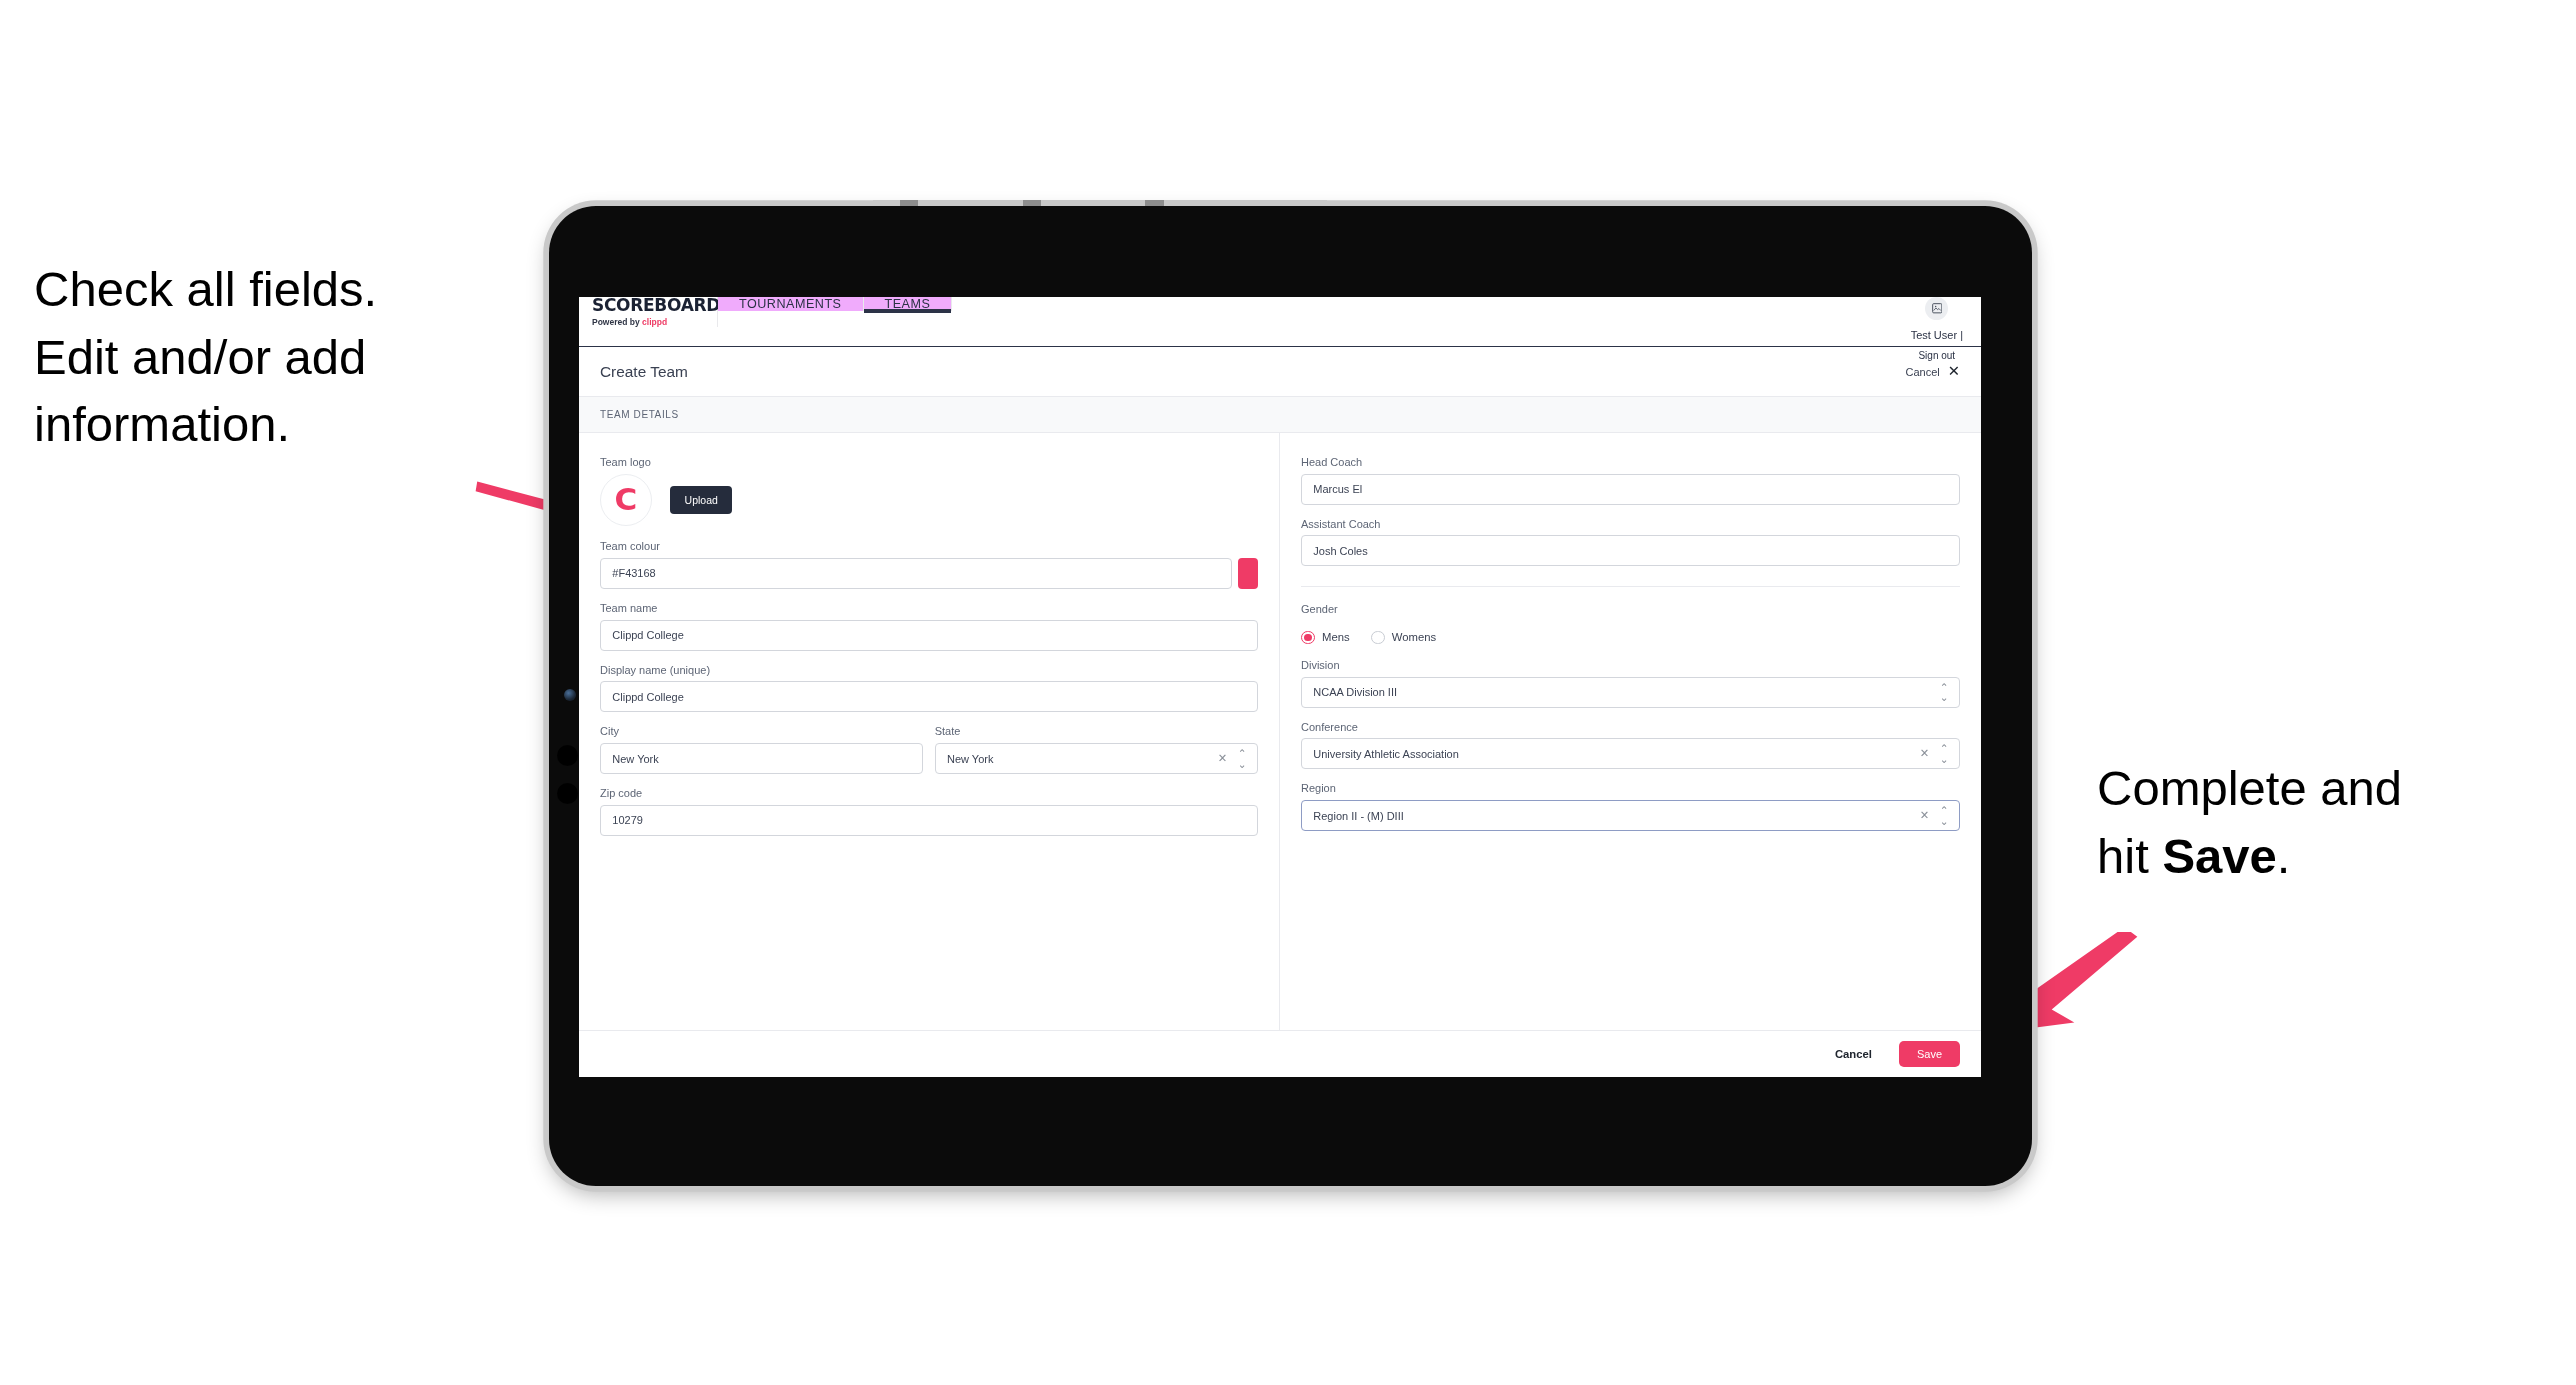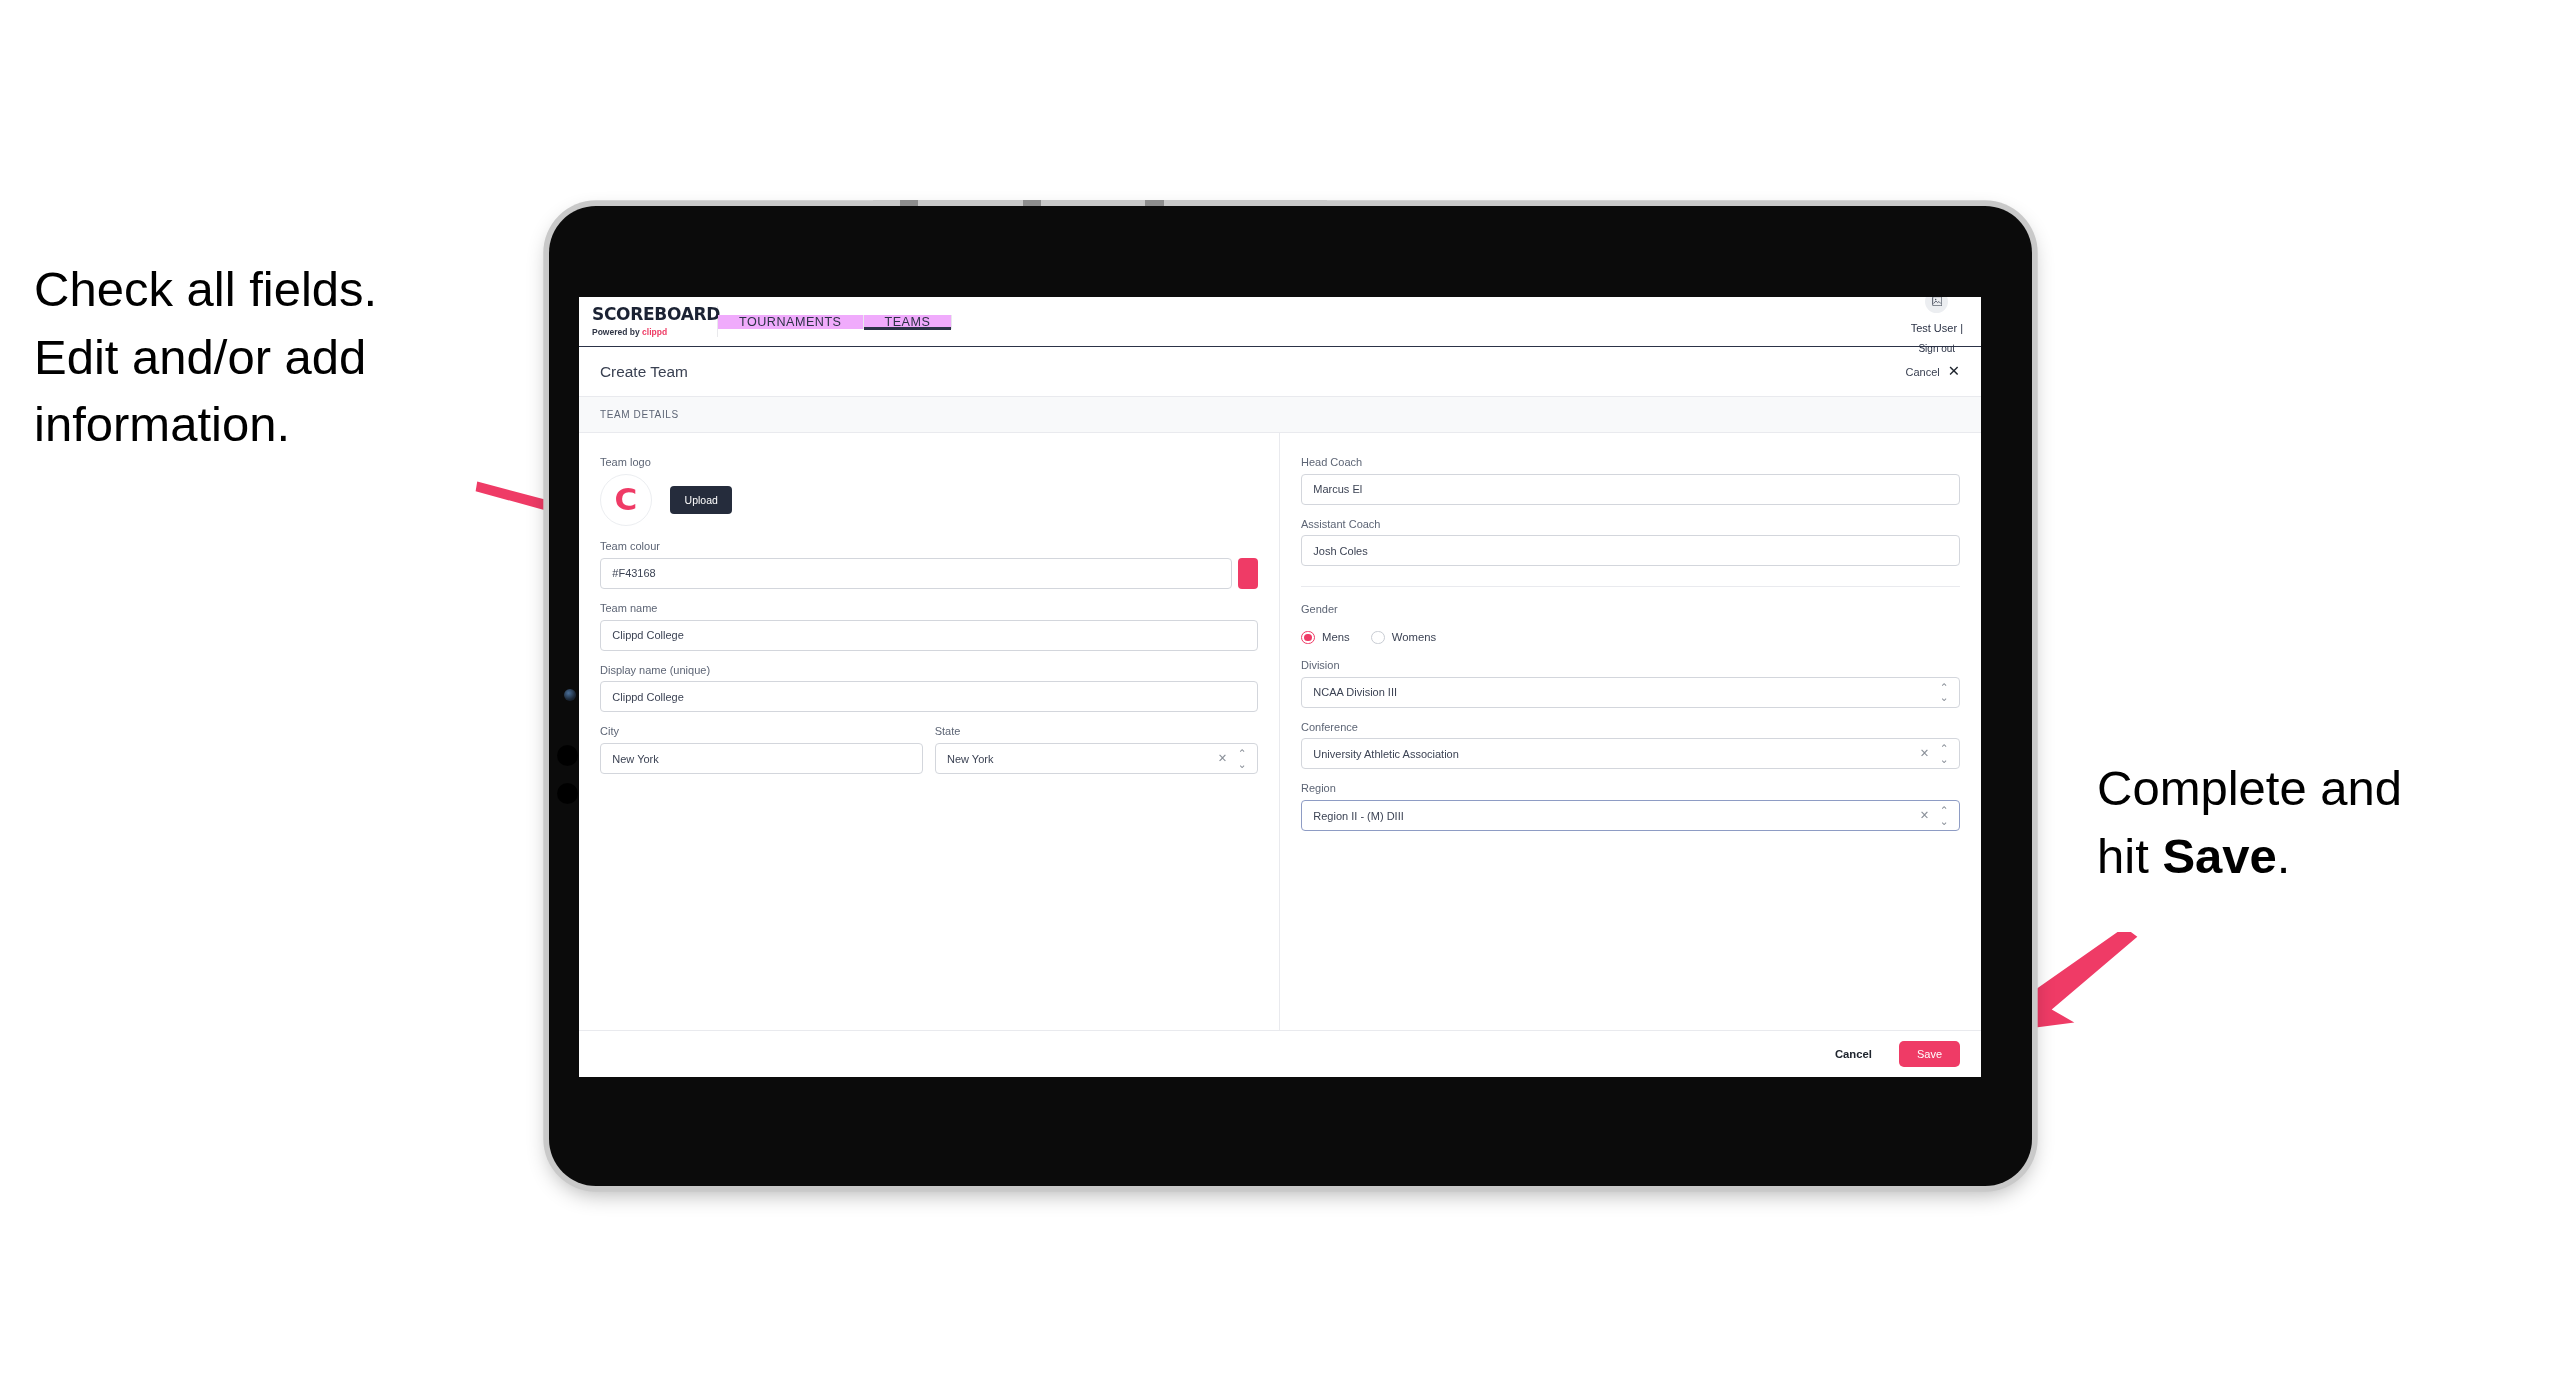--- a/index.html
+++ b/index.html
@@ -58,21 +58,21 @@
     left: 579px; top: 297px;
     width: 1402px; height: 780px;
     background: #ffffff;
     overflow: hidden;
   }
 
   
   .navbar {
     height: 50px; background:#fff;
     border-bottom: 1.6px solid #2c3347;
-    display:flex; align-items: center;
+    display:flex; align-items: flex-start;
     position: relative;
   }
   .brand {
     width: 139px; display:flex; flex-direction:column; justify-content:center;
     padding-left: 13px; border-right: 0.8px solid #e9e9ec;
   }
   .brand-title {
     font-family: "DejaVu Sans", sans-serif;
     font-weight: 700; font-size: 17px; letter-spacing: -0.3px;
     color:#1b2233; line-height:1;
@@ -308,20 +308,26 @@
               <div class="finput">
                 <span class="val">New York</span>
                 <span class="fadorn">
                   <span class="clr">✕</span>
                   <span class="stp">⌃<br>⌄</span>
                 </span>
               </div>
             </div>
           </div>
 
+          <div class="fld">
+            <span class="flab">Zip code</span>
+            <div class="finput">
+              <span class="val">10279</span>
+            </div>
+          </div>
 
         </div>
 
         <div class="col-r">
 
           <div class="fld">
             <span class="flab">Head Coach</span>
             <div class="finput">
               <span class="val">Marcus El</span>
             </div>

